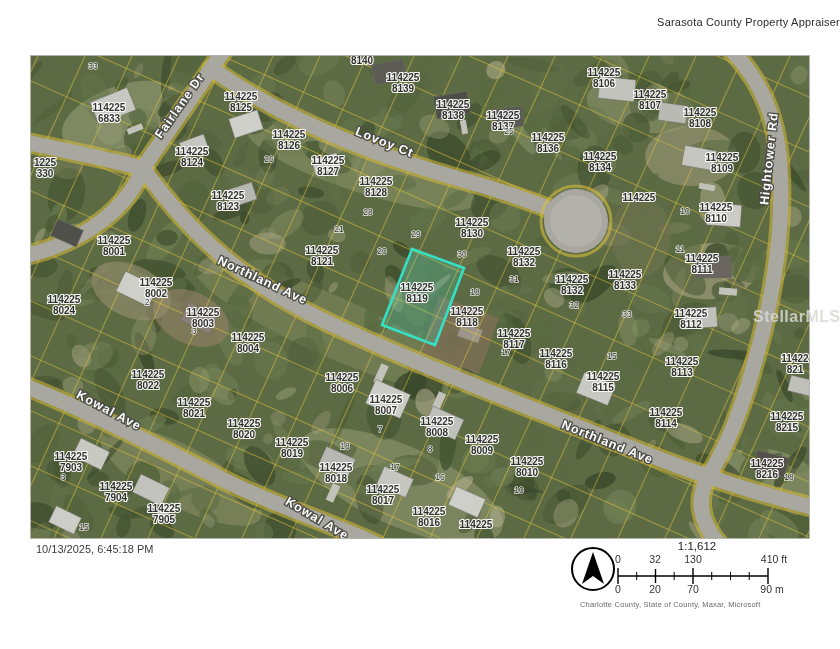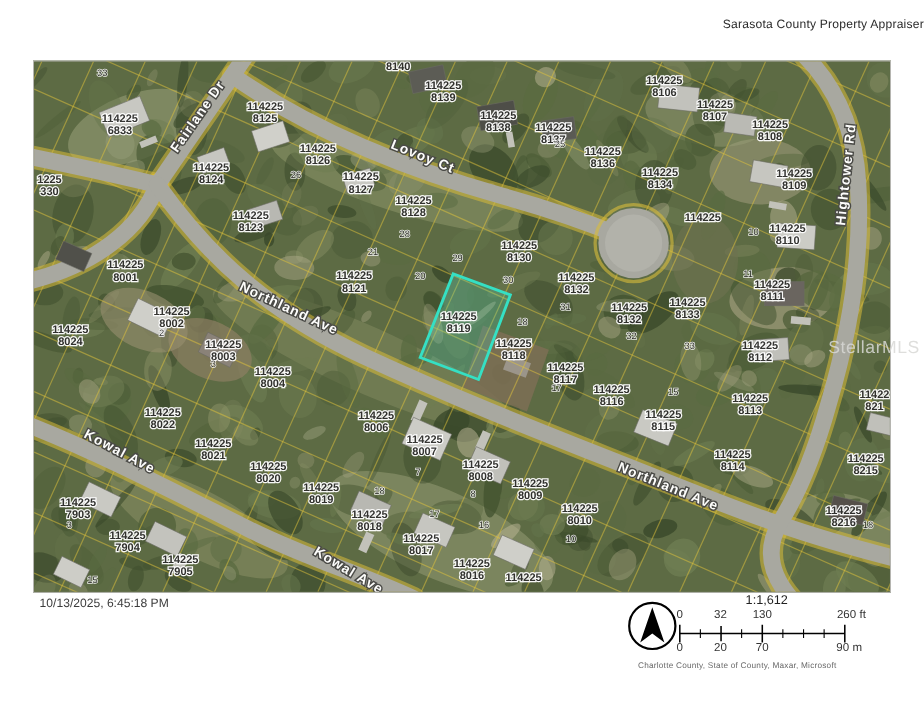--- a/index.html
+++ b/index.html
@@ -2,21 +2,21 @@
 <html><head>
 <meta charset="utf-8">
 <style>
   html,body{margin:0;padding:0;width:840px;height:649px;overflow:hidden;background:#ffffff;
     font-family:"Liberation Sans",sans-serif;}
   .page{position:relative;width:840px;height:649px;background:#fff;}
   .title{position:absolute;left:0;top:16px;width:100%;text-align:right;
     font-size:11px;color:#2b2b2b;letter-spacing:.2px;}
   .map{position:absolute;left:30px;top:55px;width:778px;height:482px;
     border:1px solid #b5b5b0;box-sizing:content-box;background:#5d6b44;}
-  .watermark{position:absolute;left:722px;top:252px;font-size:16px;font-weight:normal;
+  .watermark{position:absolute;left:722px;top:252px;font-size:16px;font-weight:bold;
     color:#d9d9d6;opacity:.85;letter-spacing:.5px;white-space:nowrap;}
   .ts{position:absolute;left:36px;top:543px;font-size:11px;color:#3c3c3c;}
   .scalebox{position:absolute;left:566px;top:540px;width:264px;height:72px;font-size:10.5px;color:#222;}
   .north{position:absolute;left:4px;top:6px;}
   .ratio{position:absolute;left:131px;top:0px;transform:translateX(-50%);font-size:11.5px;color:#222;}
   .bar{position:absolute;left:0;top:16px;}
   .tick{position:absolute;transform:translateX(-50%);white-space:nowrap;color:#333;}
   .ftrow{top:13px;} .mrow{top:43px;}
   .attrib{position:absolute;left:14px;top:60px;font-size:7.5px;color:#6a6a6a;letter-spacing:.2px;}
   svg text{font-family:"Liberation Sans",sans-serif;}
@@ -696,20 +696,20 @@
         <line x1="70.7" y1="16" x2="70.7" y2="24"></line>
         <line x1="108.2" y1="16" x2="108.2" y2="24"></line>
         <line x1="145.7" y1="16" x2="145.7" y2="24"></line>
         <line x1="164.5" y1="16" x2="164.5" y2="24"></line>
         <line x1="183.2" y1="16" x2="183.2" y2="24"></line>
       </g>
     </svg>
     <span class="tick ftrow" style="left:52px">0</span>
     <span class="tick ftrow" style="left:89px">32</span>
     <span class="tick ftrow" style="left:127px">130</span>
-    <span class="tick ftrow" style="left:208px">260 ft</span>
+    <span class="tick ftrow" style="left:208px">410 ft</span>
     <span class="tick mrow" style="left:52px">0</span>
     <span class="tick mrow" style="left:89px">20</span>
     <span class="tick mrow" style="left:127px">70</span>
     <span class="tick mrow" style="left:206px">90 m</span>
     <div class="attrib">Charlotte County, State of County, Maxar, Microsoft</div>
   </div>
 </div>
 
 </body></html>

